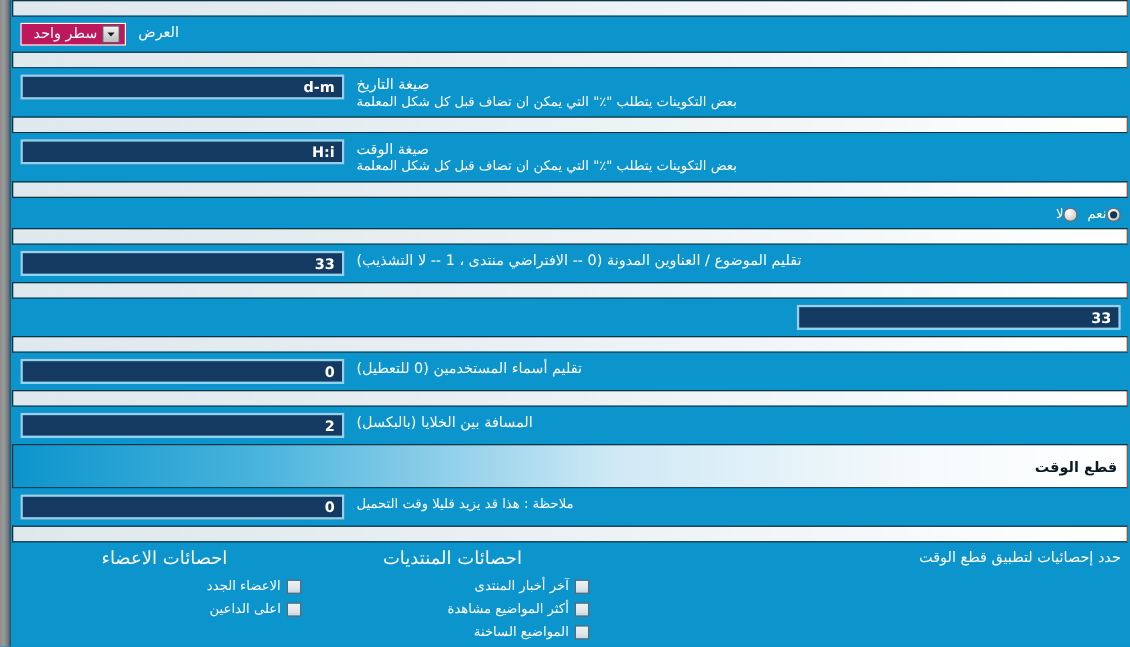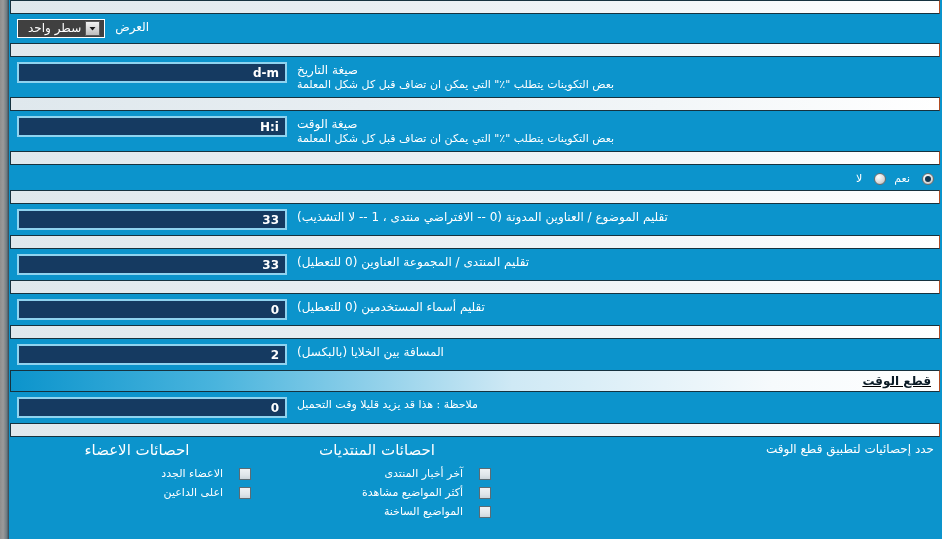--- a/index.html
+++ b/index.html
@@ -37,31 +37,30 @@
     height: 14px;
     margin: 0 2px 0 1px;
     background: linear-gradient(to left, #ffffff 0%, #f2f6f8 30%, #e8eef2 62%, #dfe8ed 100%);
     border: 1px solid #16323f;
     border-right-color: #b14b22;
     box-sizing: border-box;
   }
 
   
   .section-bar {
-    height: 22px;
+    height: 37px;
     margin: 0 2px 0 1px;
     background: linear-gradient(to left, #ffffff 0%, #f6fafc 18%, #cfe9f5 46%, #49b4dd 78%, #0c94cc 100%);
     border: 1px solid #16323f;
     border-right-color: #b14b22;
     box-sizing: border-box;
     display: flex;
     align-items: center;
     justify-content: flex-start;
     padding: 0 8px;
-    text-decoration: underline;
   }
   .section-bar .section-title {
     font-size: 12px;
     font-weight: bold;
     color: #0b1b26;
     letter-spacing: .5px;
     white-space: nowrap;
   }
 
   
@@ -115,21 +114,21 @@
     font-weight: bold;
     text-align: right;
     padding: 0 6px 0 4px;
     outline: none;
     direction: rtl;
   }
 
   .selbox {
     height: 19px;
     box-sizing: border-box;
-    background: #404040;
+    background: #be185d;
     color: #ffffff;
     border: 1px solid #ffffff;
     font-family: "DejaVu Sans", "Liberation Sans", sans-serif;
     font-size: 12px;
     padding: 0 4px;
     display: inline-flex;
     flex-direction: row;
     align-items: center;
     direction: rtl;
   }
@@ -156,21 +155,21 @@
     display: flex;
     flex-direction: row;
     align-items: center;
     gap: 8px;
     padding-top: 2px;
   }
   .radio-item {
     display: inline-flex;
     flex-direction: row;
     align-items: center;
-    gap: 12px;
+    gap: 0;
   }
   .radio-dot {
     width: 12px; height: 12px;
     border-radius: 50%;
     box-sizing: border-box;
     background: radial-gradient(circle at 35% 30%, #ffffff 0%, #d8d8d8 60%, #a9a9a9 100%);
     border: 1px solid #6d6d6d;
     display: inline-flex;
     align-items: center;
     justify-content: center;
@@ -211,21 +210,21 @@
     color: #ffffff;
     margin: 0 0 5px 0;
     width: 100%;
     text-align: center;
     white-space: nowrap;
   }
   .check-item {
     display: flex;
     flex-direction: row;
     align-items: center;
-    gap: 16px;
+    gap: 5px;
     height: 19px;
     width: 100%;
     justify-content: flex-start;
     padding-right: 6px;
     box-sizing: border-box;
   }
   .chk-box {
     width: 12px; height: 12px;
     box-sizing: border-box;
     background: linear-gradient(to bottom, #eef2f4 0%, #dfe6ea 60%, #cdd6dc 100%);
@@ -317,23 +316,20 @@
       <span class="opt-title">تقليم الموضوع / العناوين المدونة (0 -- الافتراضي منتدى ، 1 -- لا التشذيب)</span>
     </div>
     <div class="control-cell">
       <input class="txtbox" type="text" value="33" style="">
     </div>
   </div>
 
   <div class="divider"></div>
 
   <div class="row">
-    <div class="label-cell">
-      <span class="opt-title">تقليم المنتدى / المجموعة العناوين (0 للتعطيل)</span>
-    </div>
     <div class="control-cell">
       <input class="txtbox" type="text" value="33" style="">
     </div>
   </div>
 
   <div class="divider"></div>
 
   <div class="row">
     <div class="label-cell">
       <span class="opt-title">تقليم أسماء المستخدمين (0 للتعطيل)</span>

